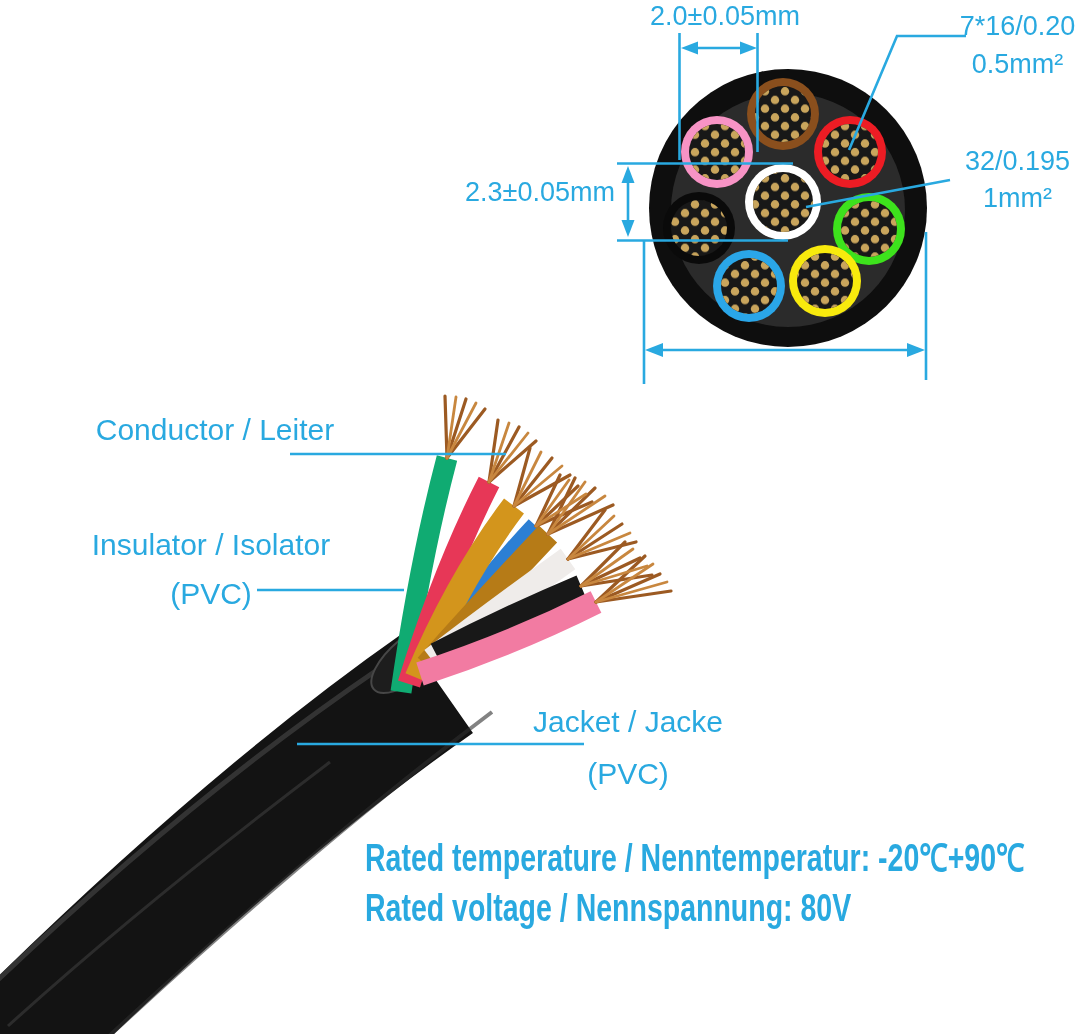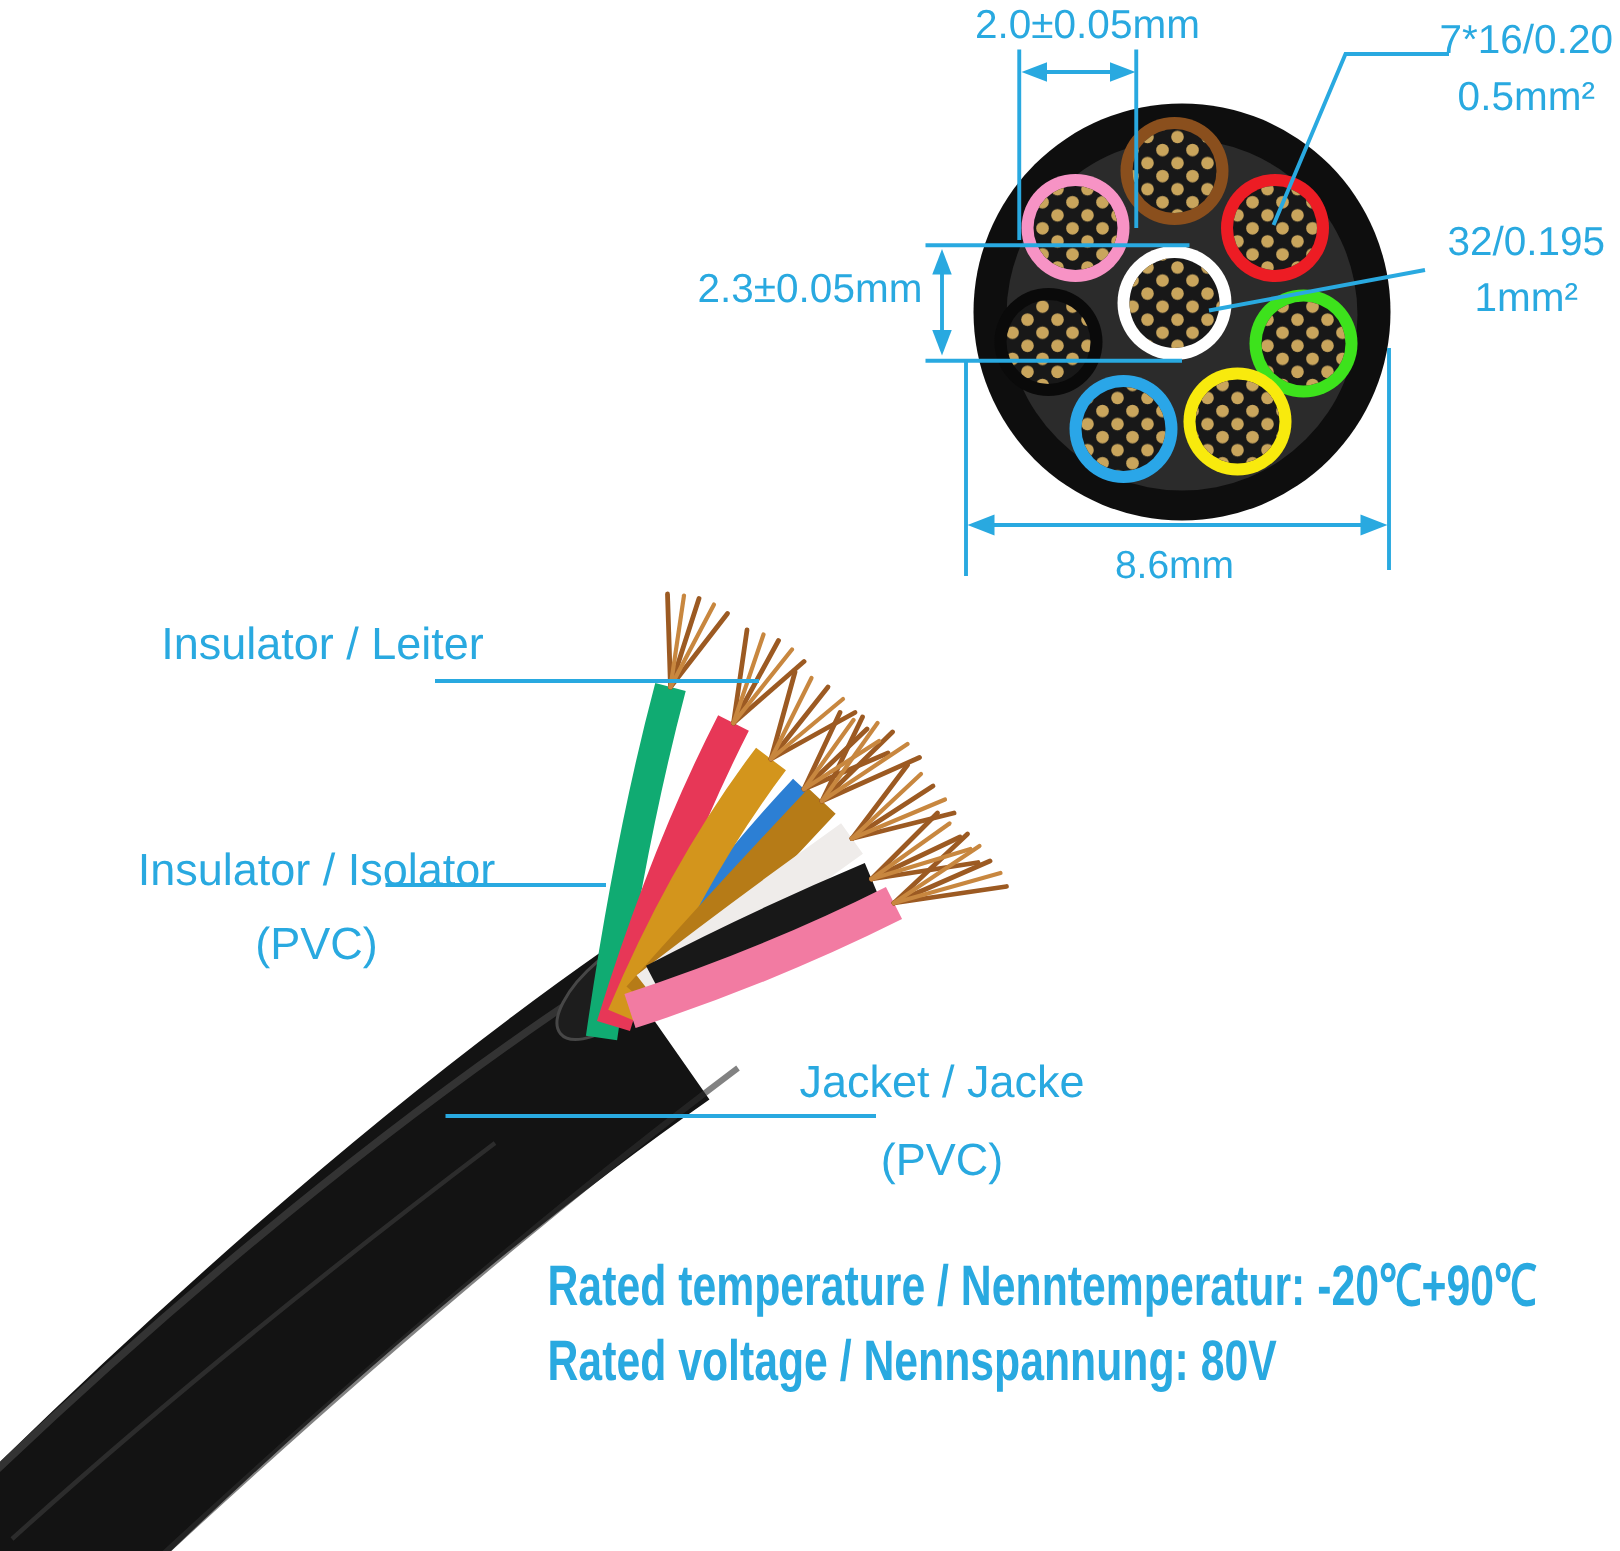--- a/index.html
+++ b/index.html
@@ -183,27 +183,26 @@
     <div>0.5mm²</div>
   </div>
 
   <div class="txt spec ctr" style="left:945px;top:143px;width:145px;line-height:37px;">
     <div>32/0.195</div>
     <div>1mm²</div>
   </div>
 
   <div class="txt dim ctr" style="left:440px;top:176px;width:200px;">2.3±0.05mm</div>
 
-  <div class="txt dim ctr" style="left:708px;top:360px;width:150px;font-size:26px;">8.6mm</div>
 
   <div class="txt callout ctr" style="left:70px;top:409px;width:290px;line-height:42px;">
-    <div>Insulator / Leiter</div>
-  </div>
-
-  <div class="txt callout ctr" style="left:66px;top:556px;width:290px;line-height:49px;text-align:center;">
+    <div>Conductor / Leiter</div>
+  </div>
+
+  <div class="txt callout ctr" style="left:66px;top:520px;width:290px;line-height:49px;text-align:center;">
     <div>Insulator / Isolator</div>
     <div>(PVC)</div>
   </div>
 
   <div class="txt callout ctr" style="left:508px;top:696px;width:240px;line-height:52px;">
     <div>Jacket / Jacke</div>
     <div>(PVC)</div>
   </div>
 
   <div class="txt rating" style="left:365px;top:835px;">Rated temperature / Nenntemperatur: -20℃+90℃</div>

